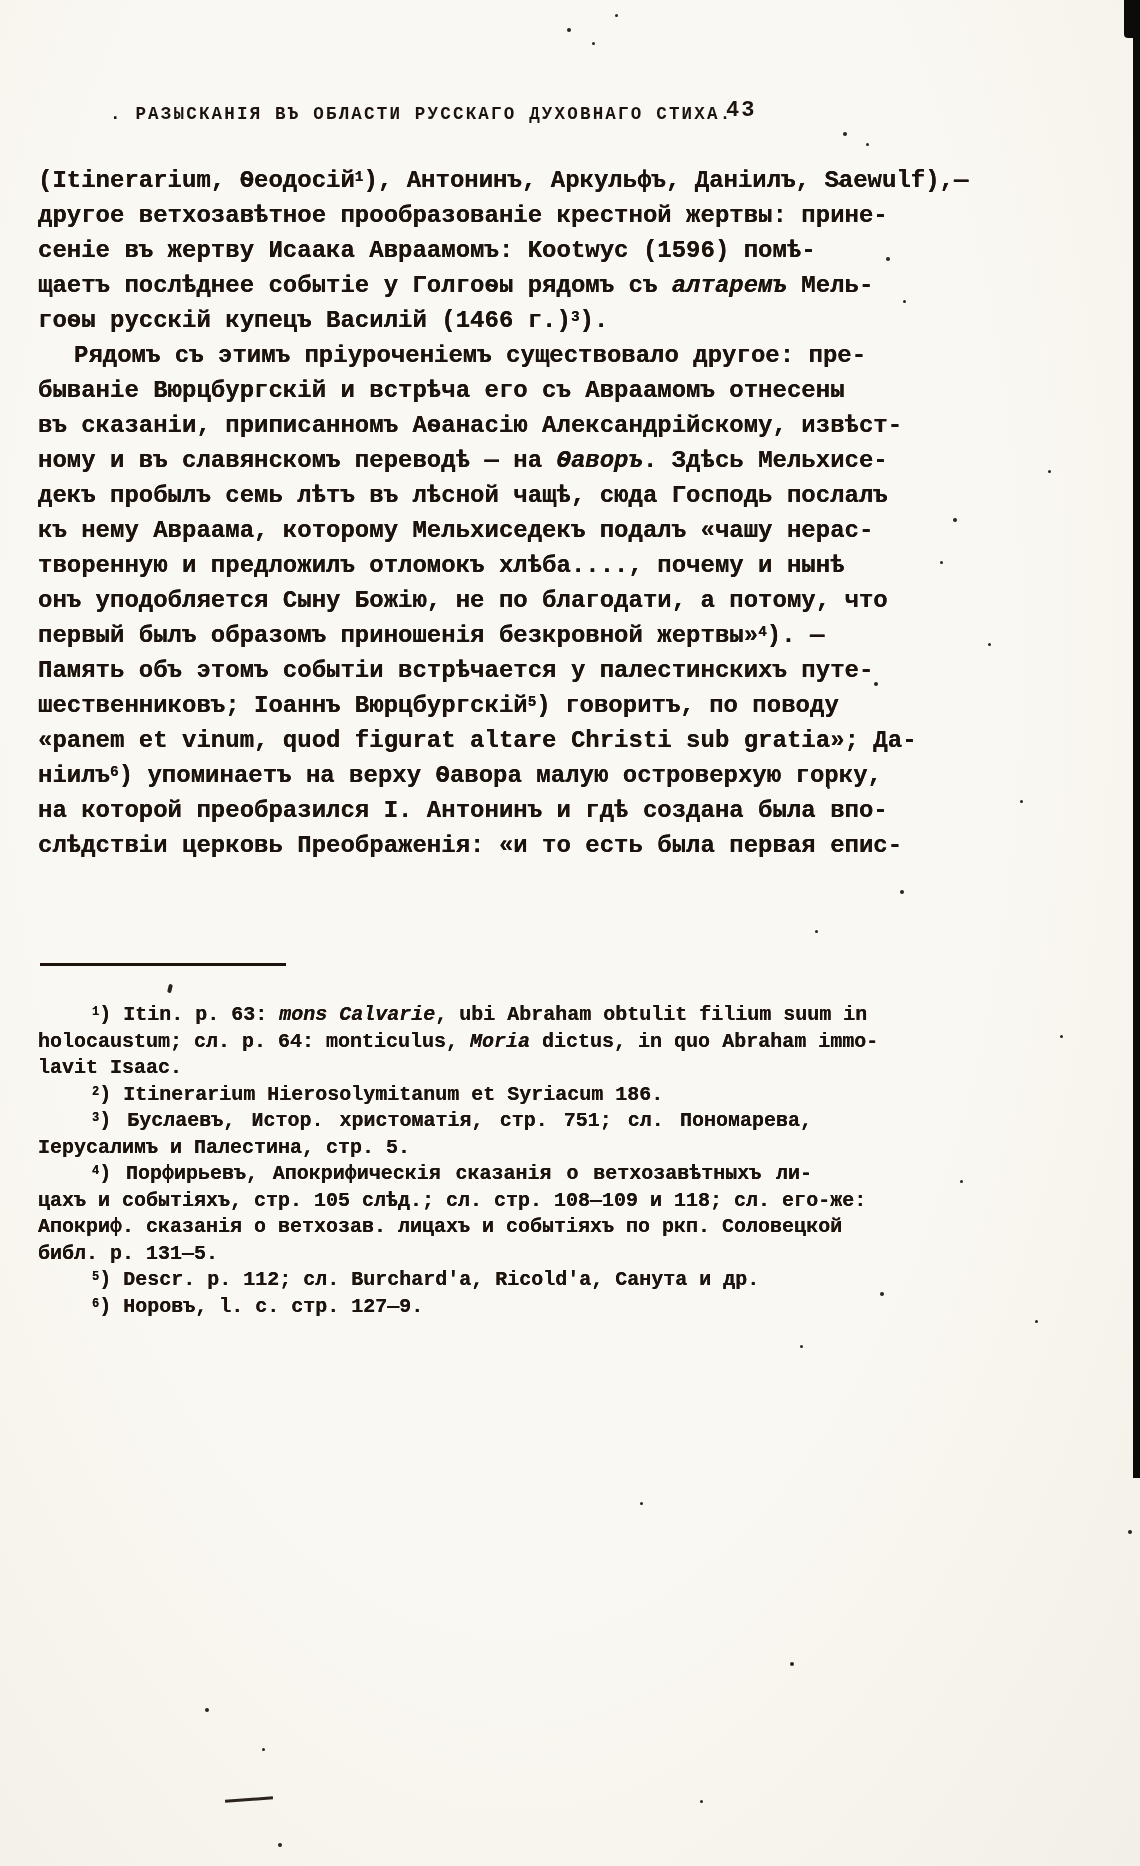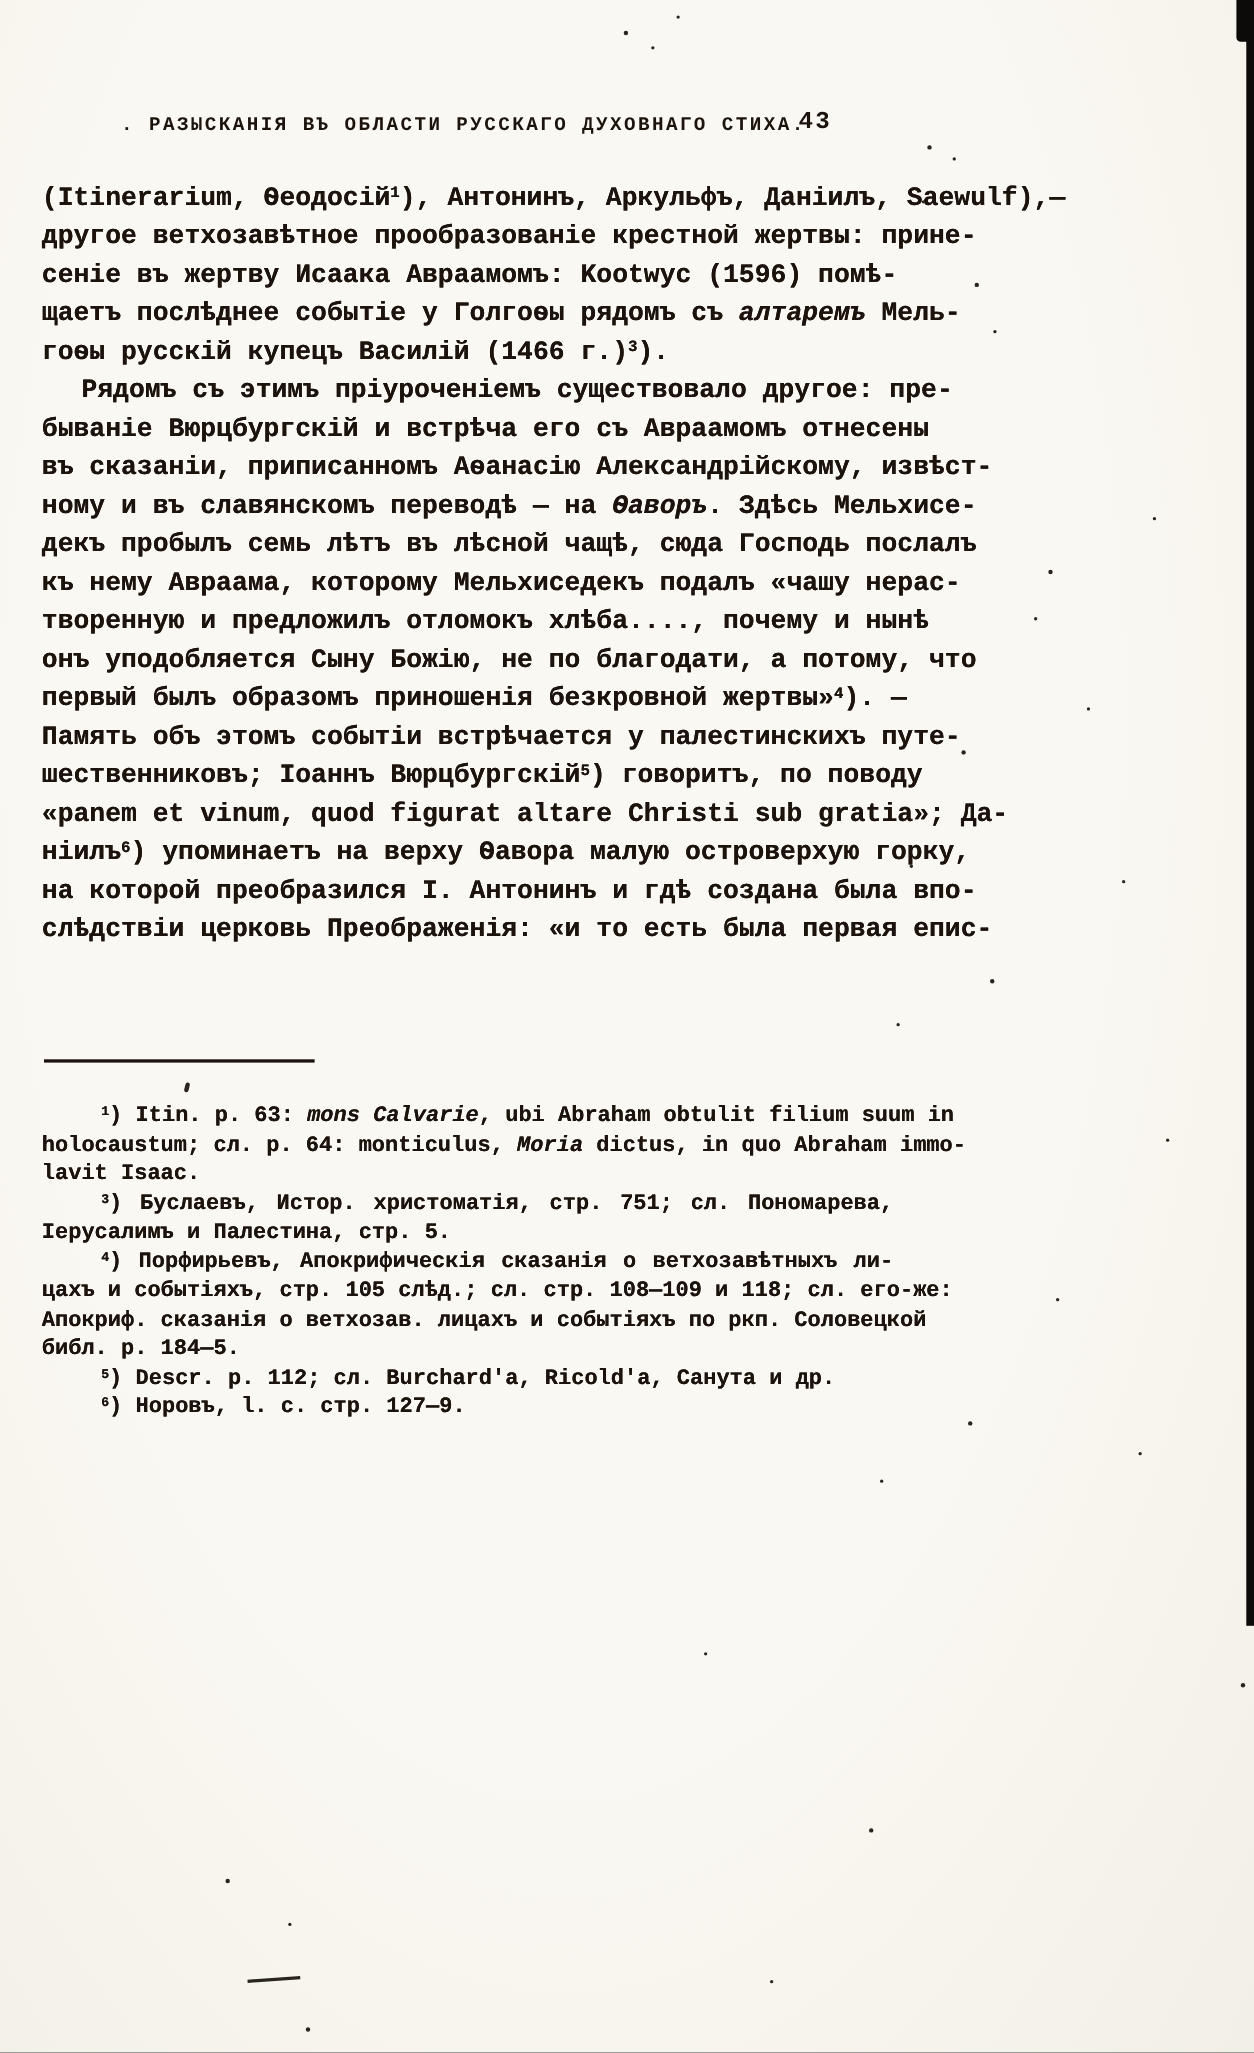--- a/index.html
+++ b/index.html
@@ -77,28 +77,31 @@
 
   <div class="rule"></div>
 
   <div class="footnotes">
       <div class="fn">
         <div class="line"><span></span><sup>1</sup><span>) Itin. p. 63: </span><span class="it">mons Calvarie</span><span>, ubi Abraham obtulit filium suum in</span></div>
         <div class="line"><span>holocaustum; сл. p. 64: monticulus, </span><span class="it">Moria</span><span> dictus, in quo Abraham immo-</span></div>
         <div class="line no-just"><span>lavit Isaac.</span></div>
       </div>
       <div class="fn">
+        <div class="line no-just"><span></span><sup>2</sup><span>) Itinerarium Hierosolymitanum et Syriacum 186.</span></div>
+      </div>
+      <div class="fn">
         <div class="line"><span></span><sup>3</sup><span>) Буслаевъ, Истор. христоматія, стр. 751; сл. Пономарева,</span></div>
         <div class="line no-just"><span>Іерусалимъ и Палестина, стр. 5.</span></div>
       </div>
       <div class="fn">
         <div class="line"><span></span><sup>4</sup><span>) Порфирьевъ, Апокрифическія сказанія о ветхозавѣтныхъ ли-</span></div>
         <div class="line"><span>цахъ и событіяхъ, стр. 105 слѣд.; сл. стр. 108—109 и 118; сл. его-же:</span></div>
         <div class="line"><span>Апокриф. сказанія о ветхозав. лицахъ и событіяхъ по ркп. Соловецкой</span></div>
-        <div class="line no-just"><span>библ. p. 184—5.</span></div>
+        <div class="line no-just"><span>библ. p. 131—5.</span></div>
       </div>
       <div class="fn">
         <div class="line no-just"><span></span><sup>5</sup><span>) Descr. p. 112; сл. Burchard'a, Ricold'a, Санута и др.</span></div>
       </div>
       <div class="fn">
         <div class="line no-just"><span></span><sup>6</sup><span>) Норовъ, l. c. стр. 127—9.</span></div>
       </div>
     </div>
 
   <div class="scanbar"></div>

